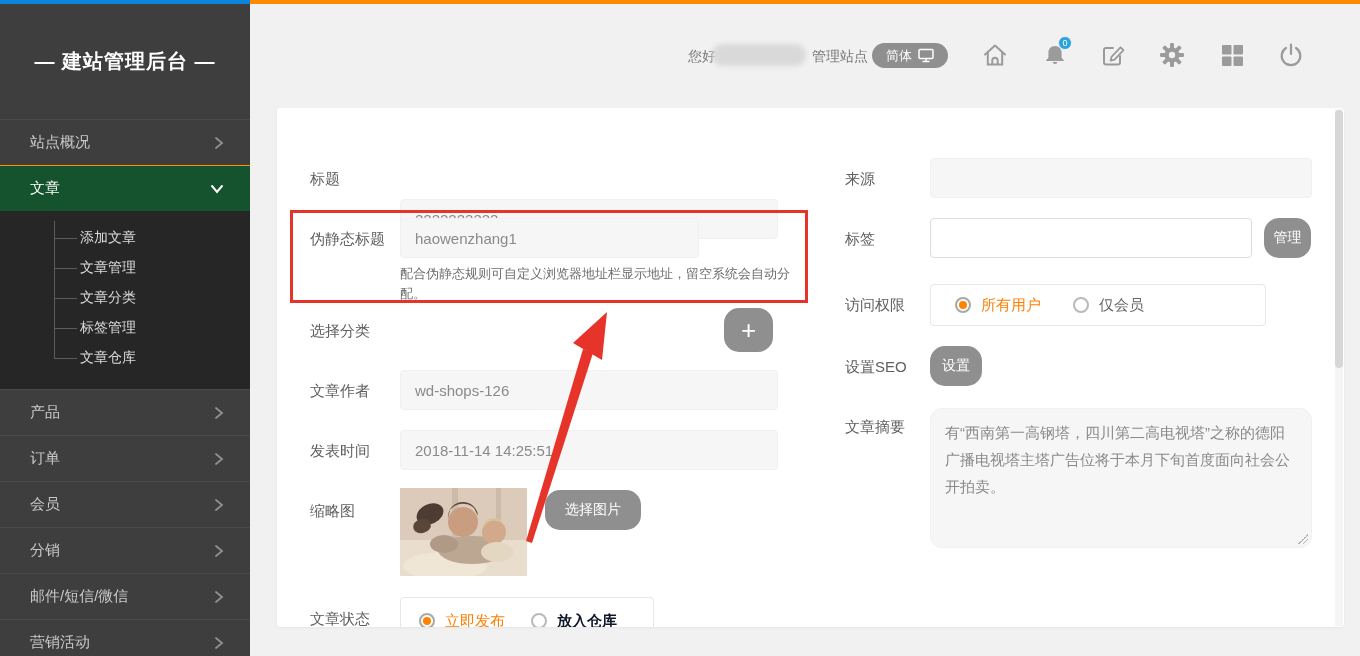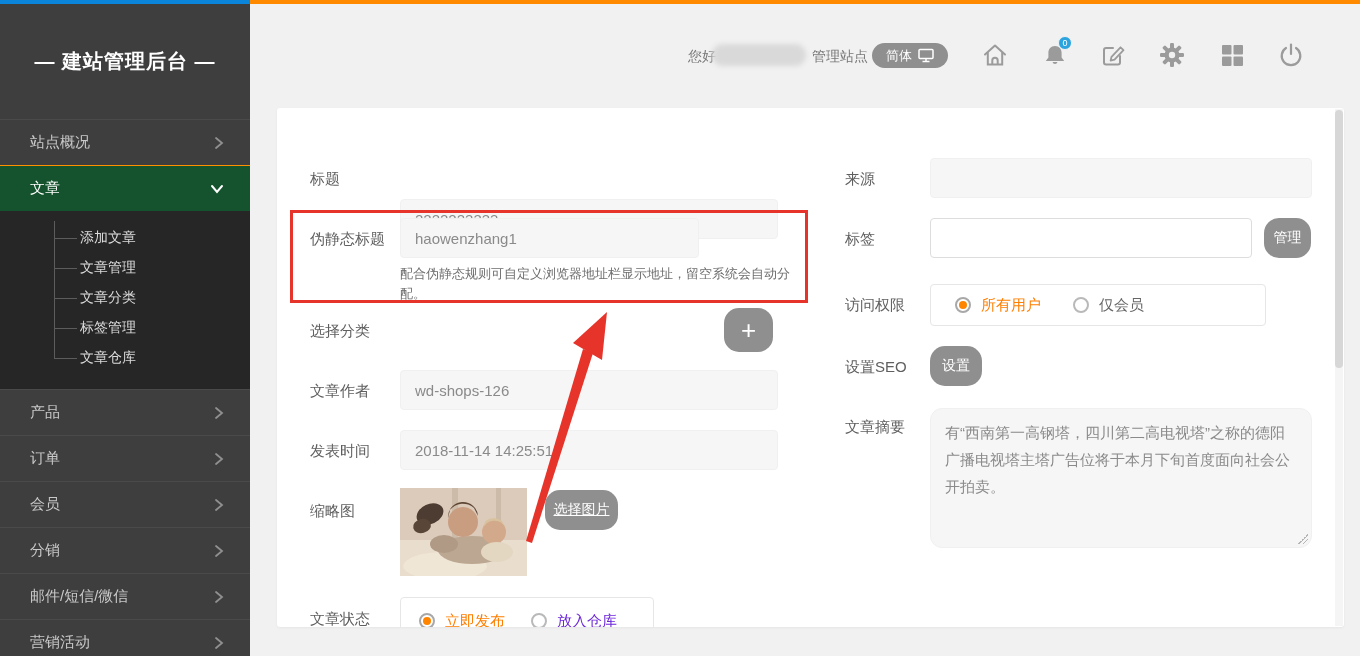--- a/index.html
+++ b/index.html
@@ -229,28 +229,28 @@
     <ellipse cx="30" cy="26" rx="14" ry="10" fill="#4c3c31" transform="rotate(-25 30 26)"></ellipse>
     <ellipse cx="22" cy="38" rx="9" ry="7" fill="#5a4638" transform="rotate(-15 22 38)"></ellipse>
     <ellipse cx="72" cy="62" rx="34" ry="14" fill="#bca892"></ellipse>
     <circle cx="63" cy="34" r="15" fill="#c99d80"></circle>
     <path d="M48 30 a15 15 0 0 1 30 -2 l-4 -8 a15 13 0 0 0 -24 2 z" fill="#5e4634"></path>
     <circle cx="94" cy="44" r="12" fill="#d3a98c"></circle>
     <path d="M83 41 a12 12 0 0 1 22 -2 l-3 -6 a12 11 0 0 0 -17 1 z" fill="#d8c19d"></path>
     <ellipse cx="97" cy="64" rx="16" ry="10" fill="#e3d7c2"></ellipse>
     <ellipse cx="44" cy="56" rx="14" ry="9" fill="#b09a85"></ellipse>
   </svg>
-  <button class="gbtn" style="left:268px; top:382px; width:73px; height:40px;text-decoration:underline;">选择图片</button>
+  <button class="gbtn" style="left:268px; top:382px; width:96px; height:40px;">选择图片</button>
 
   <span class="flabel" style="left:33px; top:502px;">文章状态</span>
   <div class="radio-box" style="left:123px; top:489px; width:254px; height:48px; padding:0 18px; gap:0;">
     <span class="radio checked"></span>
     <span class="radio-lab" style="color:#ff7e00;">立即发布</span>
     <span class="radio" style="margin-left:26px;"></span>
-    <span class="radio-lab" style="color:#6d28d9;">放入仓库</span>
+    <span class="radio-lab" style="color:#0f172a;font-weight:bold;">放入仓库</span>
   </div>
 
   <span class="flabel" style="left:568px; top:62px;">来源</span>
   <input class="finput" style="left: 653px; top: 50px; width: 382px;" value="">
 
   <span class="flabel" style="left:568px; top:122px;">标签</span>
   <input class="finput" style="left: 653px; top: 110px; width: 322px; background: rgb(255, 255, 255); border: 1px solid rgb(221, 221, 221);" value="">
   <button class="gbtn" style="left:987px; top:110px; width:47px; height:40px;">管理</button>
 
   <span class="flabel" style="left:568px; top:188px;">访问权限</span>

